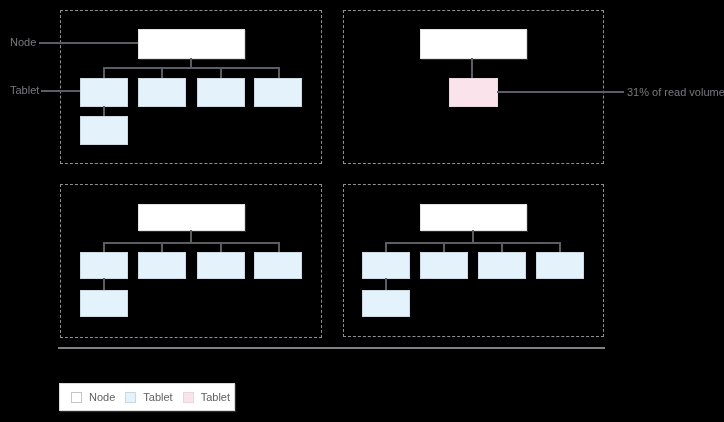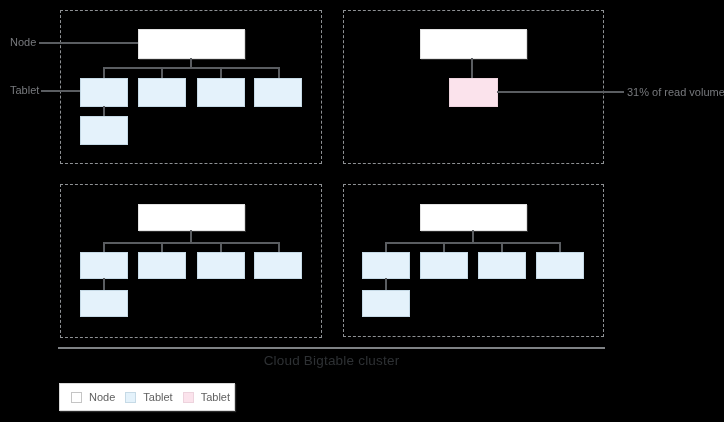--- a/index.html
+++ b/index.html
@@ -125,21 +125,20 @@
   <div class="line" style="left:501px;top:242px;width:2px;height:10px;"></div>
   <div class="line" style="left:559px;top:242px;width:2px;height:10px;"></div>
   <div class="box tablet-box" style="left:362px;top:252px;width:48px;height:27px;"></div>
   <div class="box tablet-box" style="left:420px;top:252px;width:48px;height:27px;"></div>
   <div class="box tablet-box" style="left:478px;top:252px;width:48px;height:27px;"></div>
   <div class="box tablet-box" style="left:536px;top:252px;width:48px;height:27px;"></div>
   <div class="line" style="left:385px;top:278px;width:2px;height:12px;"></div>
   <div class="box tablet-box" style="left:362px;top:290px;width:48px;height:27px;"></div>
 
   <div class="separator" style="left:58px;top:347px;width:547px;height:2px;"></div>
-  <div class="cluster-title" style="left:58px;top:353px;width:547px;">Cloud Bigtable cluster</div>
 
   <div class="legend" style="left:59px;top:383px;width:176px;height:28px;">
     <div class="legend-item">
       <span class="swatch swatch-node"></span>
       <span class="legend-label">Node</span>
     </div>
     <div class="legend-item">
       <span class="swatch swatch-tablet"></span>
       <span class="legend-label">Tablet</span>
     </div>

